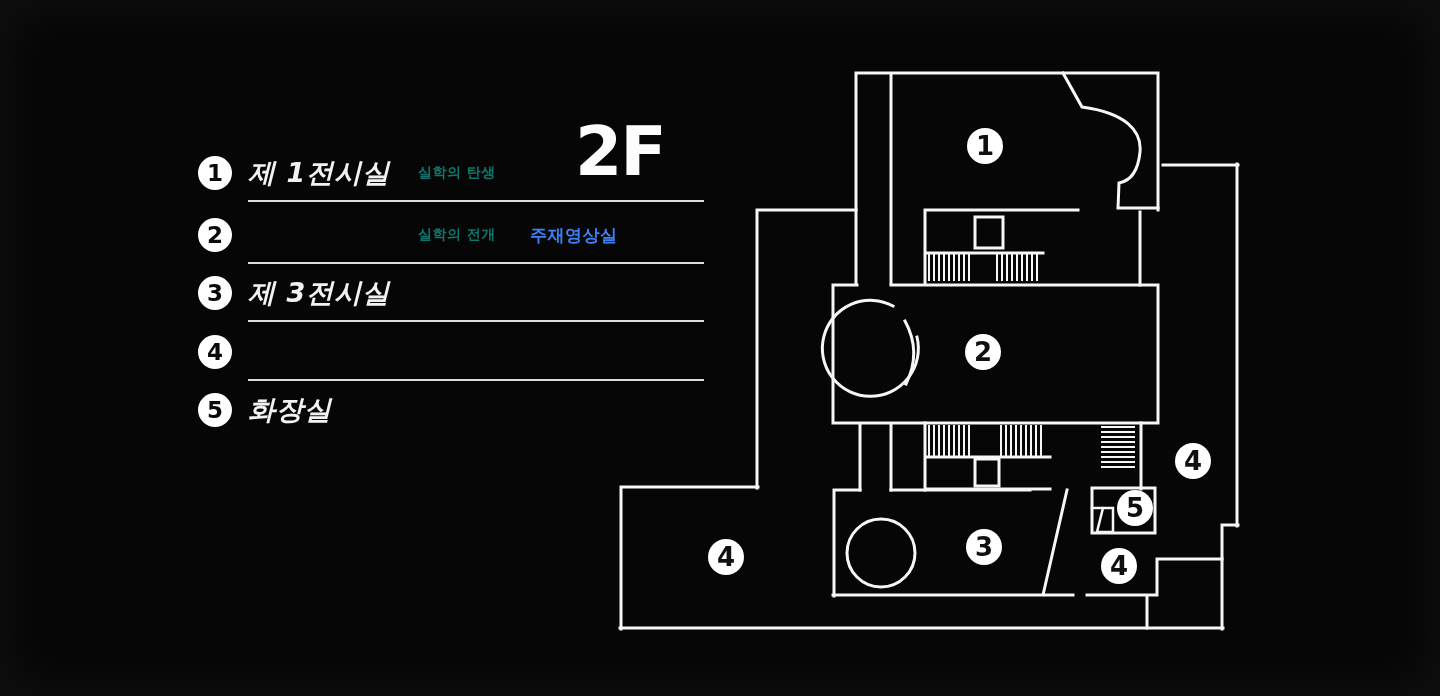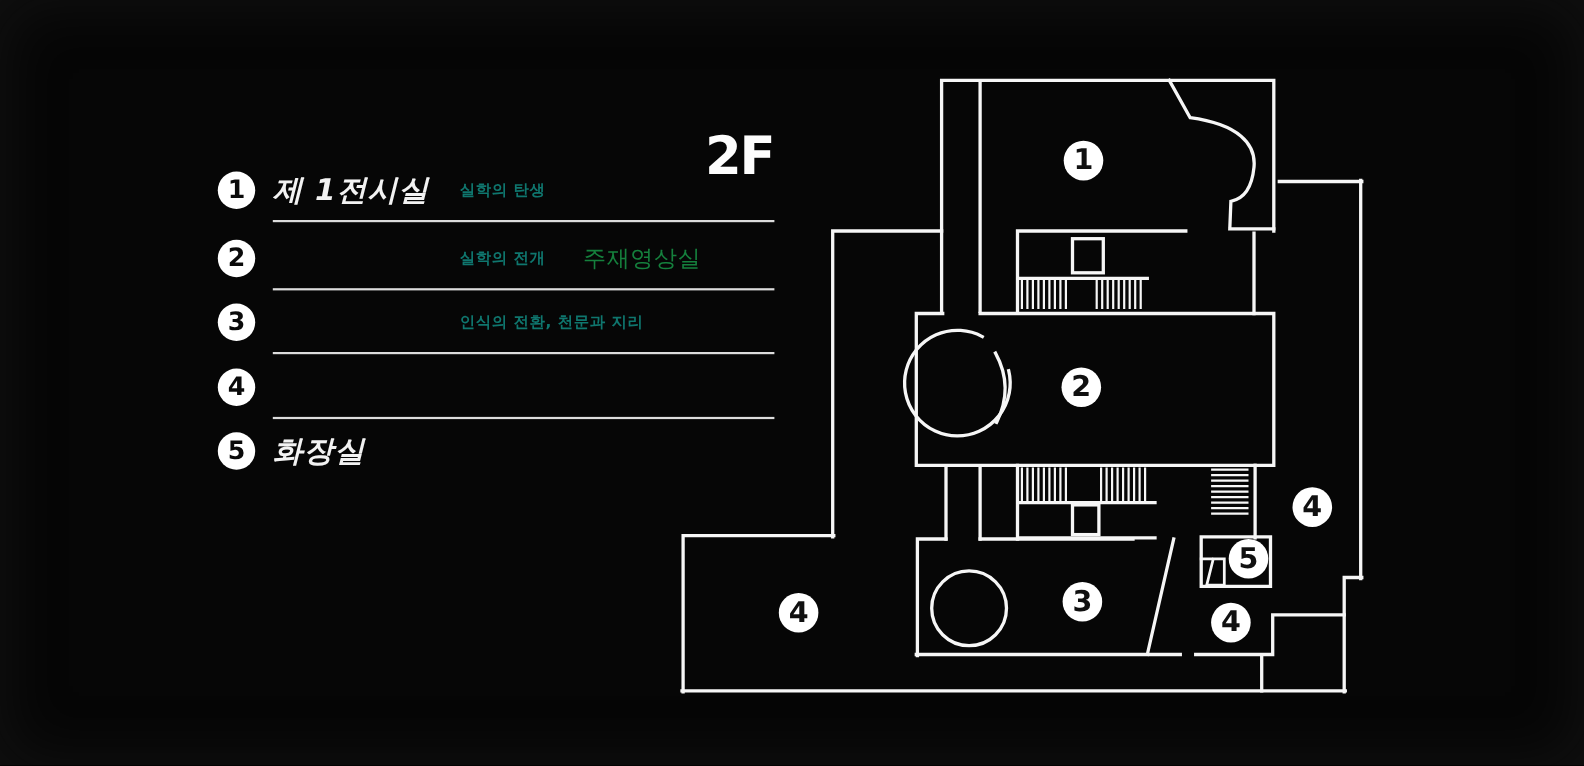--- a/index.html
+++ b/index.html
@@ -13,26 +13,26 @@
   .legend-row{position:absolute;left:198px;height:42px;display:flex;align-items:center;}
   .num-circle{
     flex:0 0 auto;width:34px;height:34px;border-radius:50%;
     background:#fff;color:#0a0a0a;font-weight:bold;font-size:23px;line-height:1;
     display:flex;align-items:center;justify-content:center;
   }
   .legend-label{margin-left:16px;color:#f2f2f2;font-size:27px;font-weight:600;letter-spacing:1px;white-space:nowrap;font-style:italic;}
   .legend-desc{position:absolute;left:220px;top:50%;transform:translateY(-50%);
     font-size:14px;font-weight:600;color:#0f766e;white-space:nowrap;letter-spacing:.5px;}
   .legend-desc2{position:absolute;left:332px;top:50%;transform:translateY(-50%);
-    font-size:21px;font-weight:400;color:#15803d;white-space:nowrap;letter-spacing:.5px;}
+    font-size:17px;font-weight:700;color:#3b82f6;white-space:nowrap;letter-spacing:.5px;}
   .legend-underline{position:absolute;left:248px;width:456px;height:2px;background:#dcdcdc;}
   
   .floor-label{
-    position:absolute;left:575px;top:118px;width:128px;text-align:right;
-    color:#fdfdfd;font-size:48px;font-weight:800;letter-spacing:-2px;line-height:1;
+    position:absolute;left:575px;top:118px;width:128px;text-align:left;
+    color:#fdfdfd;font-size:68px;font-weight:800;letter-spacing:-2px;line-height:1;
   }
   
   .plan-svg{position:absolute;left:0;top:0;}
   .plan-marker{
     position:absolute;width:36px;height:36px;border-radius:50%;
     background:#fff;color:#101010;font-size:26px;font-weight:bold;line-height:1;
     display:flex;align-items:center;justify-content:center;
   }
 </style>
 </head>
@@ -48,21 +48,21 @@
       </div>
       <div class="legend-underline" style="top: 200px;"></div>
       <div class="legend-row" style="top: 214px;">
         <span class="num-circle">2</span>
         <span class="legend-desc">실학의 전개</span>
         <span class="legend-desc2">주재영상실</span>
       </div>
       <div class="legend-underline" style="top: 262px;"></div>
       <div class="legend-row" style="top: 272px;">
         <span class="num-circle">3</span>
-        <span class="legend-desc">인식의 전환, 천문과 지리</span>
+        <span class="legend-label">제 3전시실</span>
       </div>
       <div class="legend-underline" style="top: 320px;"></div>
       <div class="legend-row" style="top: 331px;">
         <span class="num-circle">4</span>
       </div>
       <div class="legend-underline" style="top: 379px;"></div>
       <div class="legend-row" style="top: 389px;">
         <span class="num-circle">5</span>
         <span class="legend-label">화장실</span>
       </div>

